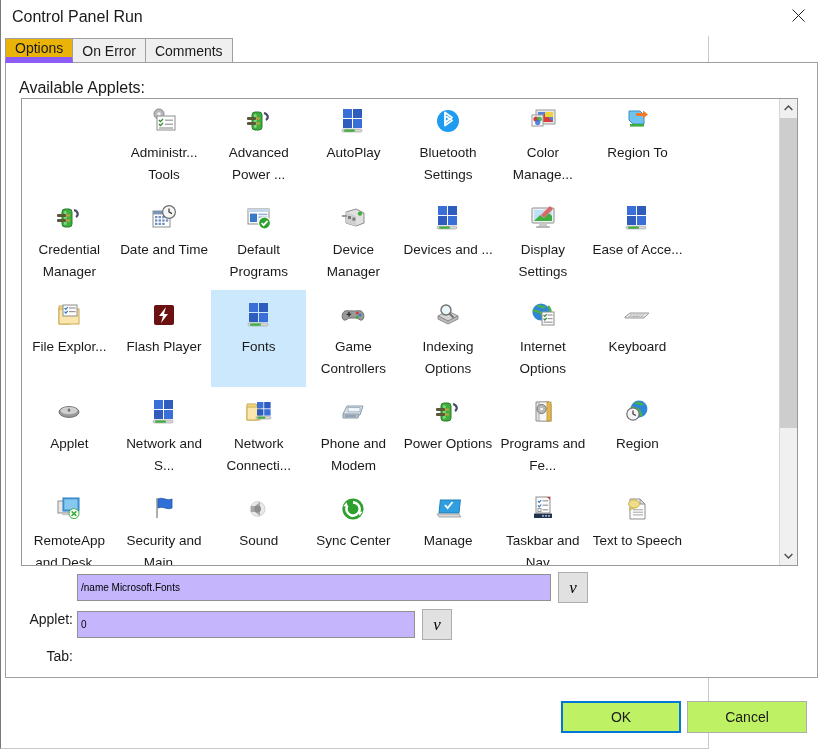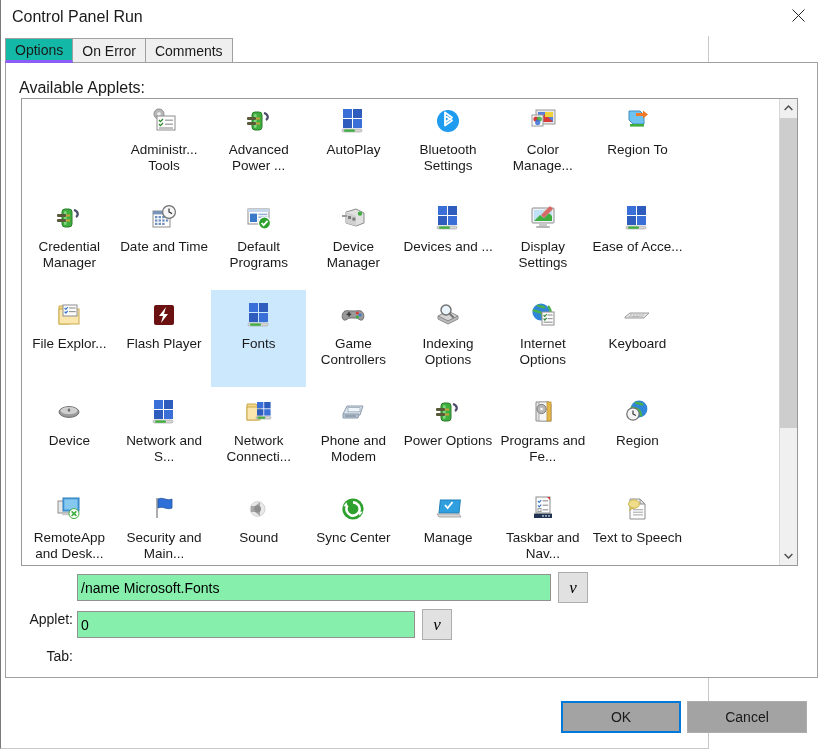--- a/index.html
+++ b/index.html
@@ -43,21 +43,21 @@
     position: relative; float: left; height: 25px;
     padding: 0 9px;
     display: flex; align-items: center;
     font-size: 14px; color: #1a1a1a; white-space: nowrap;
     border: 1px solid #a0a0a0;
     margin-right: -1px;
     cursor: pointer;
   }
   .tab.inactive { background: #efefef; border-bottom: 1px solid #a0a0a0; }
   .tab.active {
-    background: #14b8a6; border-bottom: 3px solid #8b5cf6; z-index: 3;
+    background: #eab308; border-bottom: 6px solid #8b5cf6; z-index: 3;
   }
   #tabpanel {
     position: absolute; left: 4px; top: 62px; width: 813px; height: 616px;
     border: 1px solid #a0a0a0;
     background: #ffffff;
     z-index: 1;
   }
 
   
   #applets-label {
@@ -87,21 +87,21 @@
   }
   .applet.selected { background: #cce8fc; }
   .applet .ico {
     width: 34px; height: 34px;
     display: flex; align-items: center; justify-content: center;
     margin-bottom: 4px;
   }
   .applet .ico svg { display: block; }
   .applet .lbl {
     font-size: 13.5px; color: #1a1a1a; text-align: center;
-    line-height: 16px; width: 94px;
+    line-height: 22px; width: 94px;
     word-wrap: break-word;
   }
   .applet.blank { cursor: default; }
 
   
   #scrollbar {
     position: absolute; right: 0px; top: 0px; width: 18px; height: 466px;
     background: #f0f0f0; border-left: 1px solid #d6d6d6;
   }
   .sb-arrow {
@@ -121,23 +121,23 @@
   #applet-row { left: 0px; top: 574px; }
   #tab-row    { left: 0px; top: 611px; }
   .field-label {
     position: absolute; font-size: 14px; color: #1a1a1a; text-align: right; margin-top: 32px;
   }
   #applet-label { left: 18px; top: 5px; width: 54px; }
   #tab-label    { left: 18px; top: 5px; width: 54px; }
   .field-input {
     position: absolute;
     border: 1px solid #919191;
-    background: #86efac;
+    background: #c4b5fd;
     font-family: "Liberation Sans", sans-serif;
-    font-size: 14px; color: #000000;
+    font-size: 10px; color: #000000;
     padding: 0 3px;
     outline: none;
   }
   #applet-input { left: 76px; top: 0px; width: 474px; height: 27px; }
   #tab-input    { left: 76px; top: 0px; width: 338px; height: 27px; }
   .var-btn {
     position: absolute;
     background: #e1e1e1; border: 1px solid #adadad;
     display: flex; align-items: center; justify-content: center;
     font-family: "Liberation Serif", serif;
@@ -146,21 +146,21 @@
   }
   #applet-var { left: 557px; top: -2px; width: 30px; height: 31px; }
   #tab-var    { left: 421px; top: -2px; width: 30px; height: 31px; }
 
   
   #buttonbar { position: absolute; left: 0; top: 680px; width: 820px; height: 69px; }
   .dlg-btn {
     position: absolute; top: 21px; height: 32px; width: 120px;
     display: flex; align-items: center; justify-content: center;
     font-size: 14px; color: #1a1a1a;
-    background: #a3a3a3; border: 1px solid #adadad;
+    background: #bef264; border: 1px solid #adadad;
     cursor: pointer;
     margin-left: 45px;
   }
   #ok-btn { right: 140px; border: 2px solid #0078d7; }
   #cancel-btn { right: 14px; }
 </style>
 </head>
 <body>
 
 <div id="window">
@@ -483,21 +483,21 @@
           <div class="lbl"></div>
         </div>
         <div class="applet">
           <div class="ico">
             <svg width="30" height="30" viewBox="0 0 30 30">
       <ellipse cx="15" cy="15" rx="10" ry="5.4" fill="#9a9a9a" stroke="#6f6f6f" stroke-width="1"></ellipse>
       <ellipse cx="15" cy="13.6" rx="8.4" ry="3.6" fill="#cfcfcf"></ellipse>
       <rect x="13.8" y="11.4" width="2.4" height="3.4" rx="1.2" fill="#6f6f6f"></rect>
             </svg>
           </div>
-          <div class="lbl">Device</div>
+          <div class="lbl">Applet</div>
         </div>
         <div class="applet">
           <div class="ico">
             <svg width="30" height="30" viewBox="0 0 30 30">
       <rect x="5" y="3" width="9" height="9" fill="#3a6fd8"></rect>
               <rect x="15" y="3" width="9" height="9" fill="#2f5dbe"></rect>
       <rect x="5" y="13" width="9" height="9" fill="#2f5dbe"></rect>
               <rect x="15" y="13" width="9" height="9" fill="#3a6fd8"></rect>
       <rect x="4" y="23" width="20" height="3" rx="1.5" fill="#d8d8d8" stroke="#9a9a9a" stroke-width="0.6"></rect>
       <rect x="6" y="23.4" width="11" height="2.4" rx="1.2" fill="#3fae3f"></rect>

